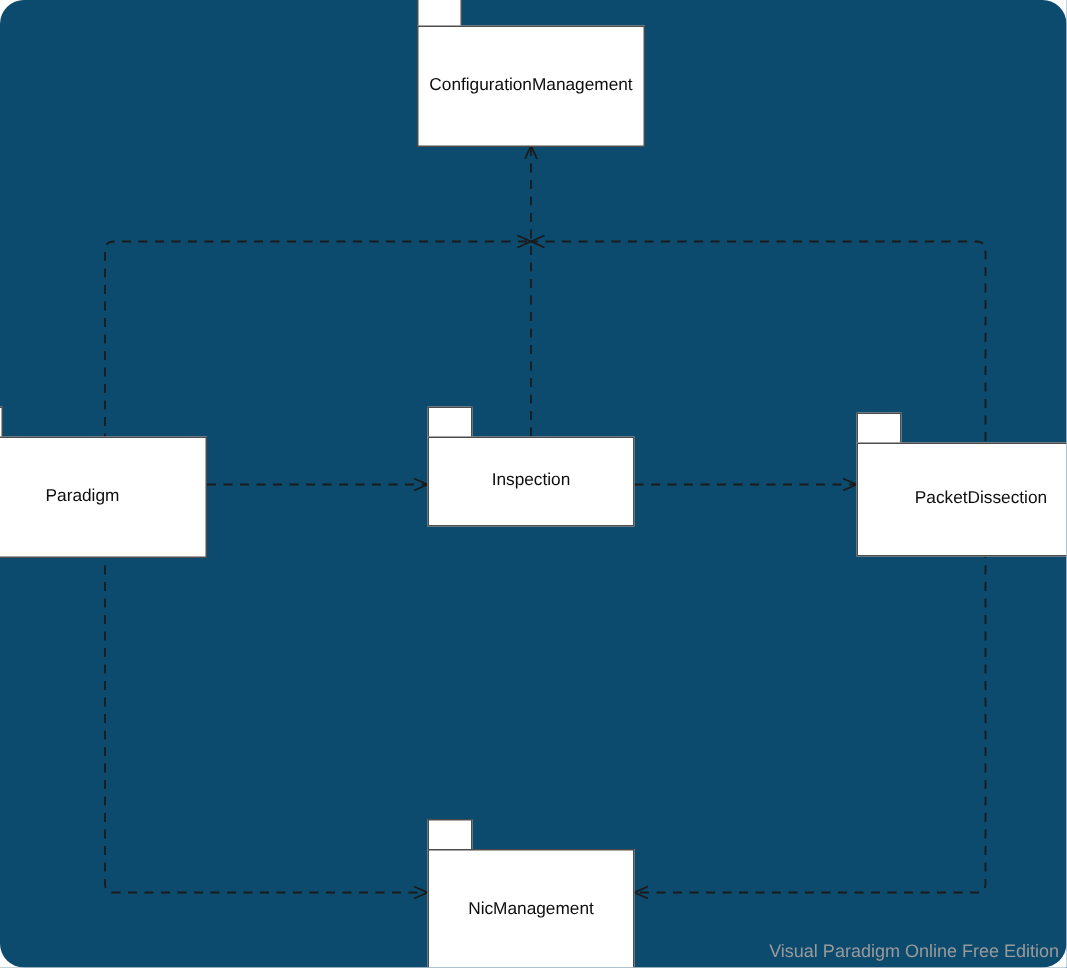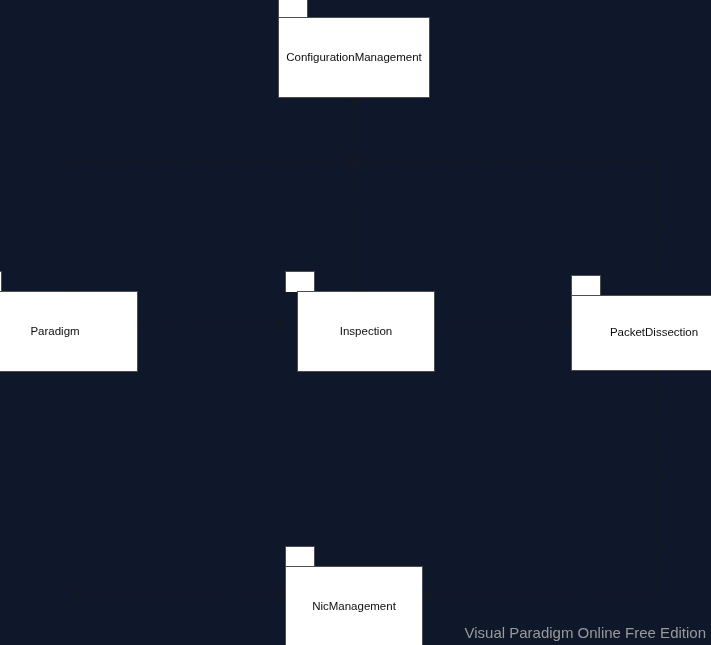--- a/index.html
+++ b/index.html
@@ -8,21 +8,22 @@
     background: #ffffff;
   }
   body {
     font-family: "Liberation Sans", sans-serif;
   }
   #canvas {
     position: relative;
     width: 711px;
     height: 645px;
     overflow: hidden;
-    background: #0f172a;
+    background: #0c4a6e;
+    border-radius: 16px;
   }
   #edges {
     position: absolute;
     left: 0;
     top: 0;
     width: 711px;
     height: 645px;
     pointer-events: none;
   }
   .pkg {
@@ -60,34 +61,34 @@
     text-align: center;
   }
   
   #pkg-configurationmanagement { left: 278px; top: -3px; width: 152px; height: 101px; }
   #pkg-configurationmanagement .pkg-body { width: 152px; height: 81px; }
 
   #pkg-treatment { left: -28px; top: 271px; width: 166px; height: 101px; }
   #pkg-treatment .pkg-body { width: 166px; height: 81px; }
 
   #pkg-inspection { left: 285px; top: 271px; width: 138px; height: 101px; }
-  #pkg-inspection .pkg-body { width: 138px; height: 81px; margin-left: 12px; }
+  #pkg-inspection .pkg-body { width: 138px; height: 60px; }
 
   #pkg-packetdissection { left: 571px; top: 275px; width: 166px; height: 96px; }
   #pkg-packetdissection .pkg-body { width: 166px; height: 76px; }
 
   #pkg-nicmanagement { left: 285px; top: 546px; width: 138px; height: 102px; }
   #pkg-nicmanagement .pkg-body { width: 138px; height: 82px; }
 
   #watermark {
     position: absolute;
     right: 5px;
     bottom: 4px;
     font-family: "Liberation Sans", sans-serif;
-    font-size: 15px;
+    font-size: 12px;
     color: #9a9a9a;
     white-space: nowrap;
   }
 </style>
 </head>
 <body>
 
 <div id="canvas">
 
   <svg id="edges" viewBox="0 0 711 645" width="711" height="645" xmlns="http://www.w3.org/2000/svg">

